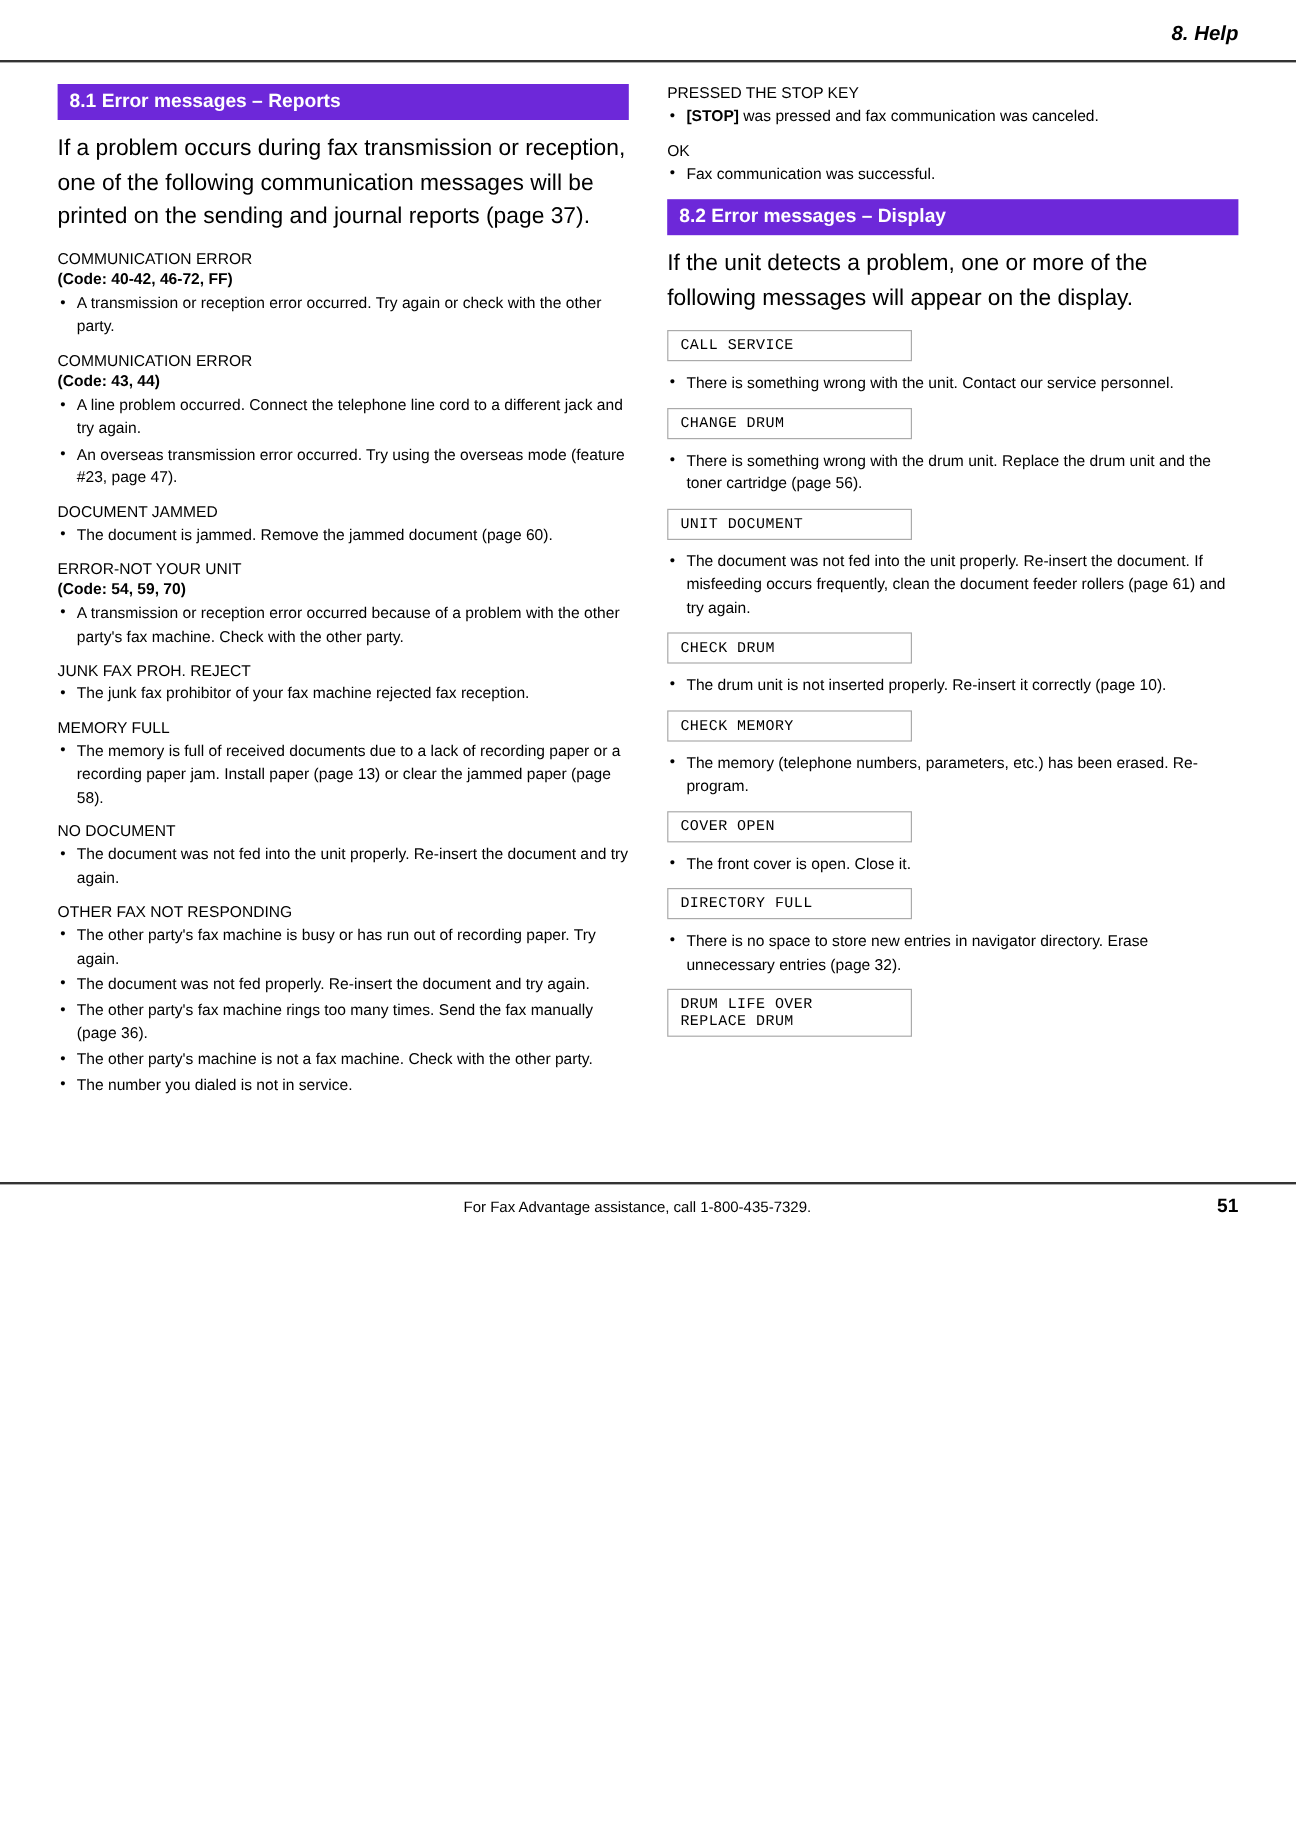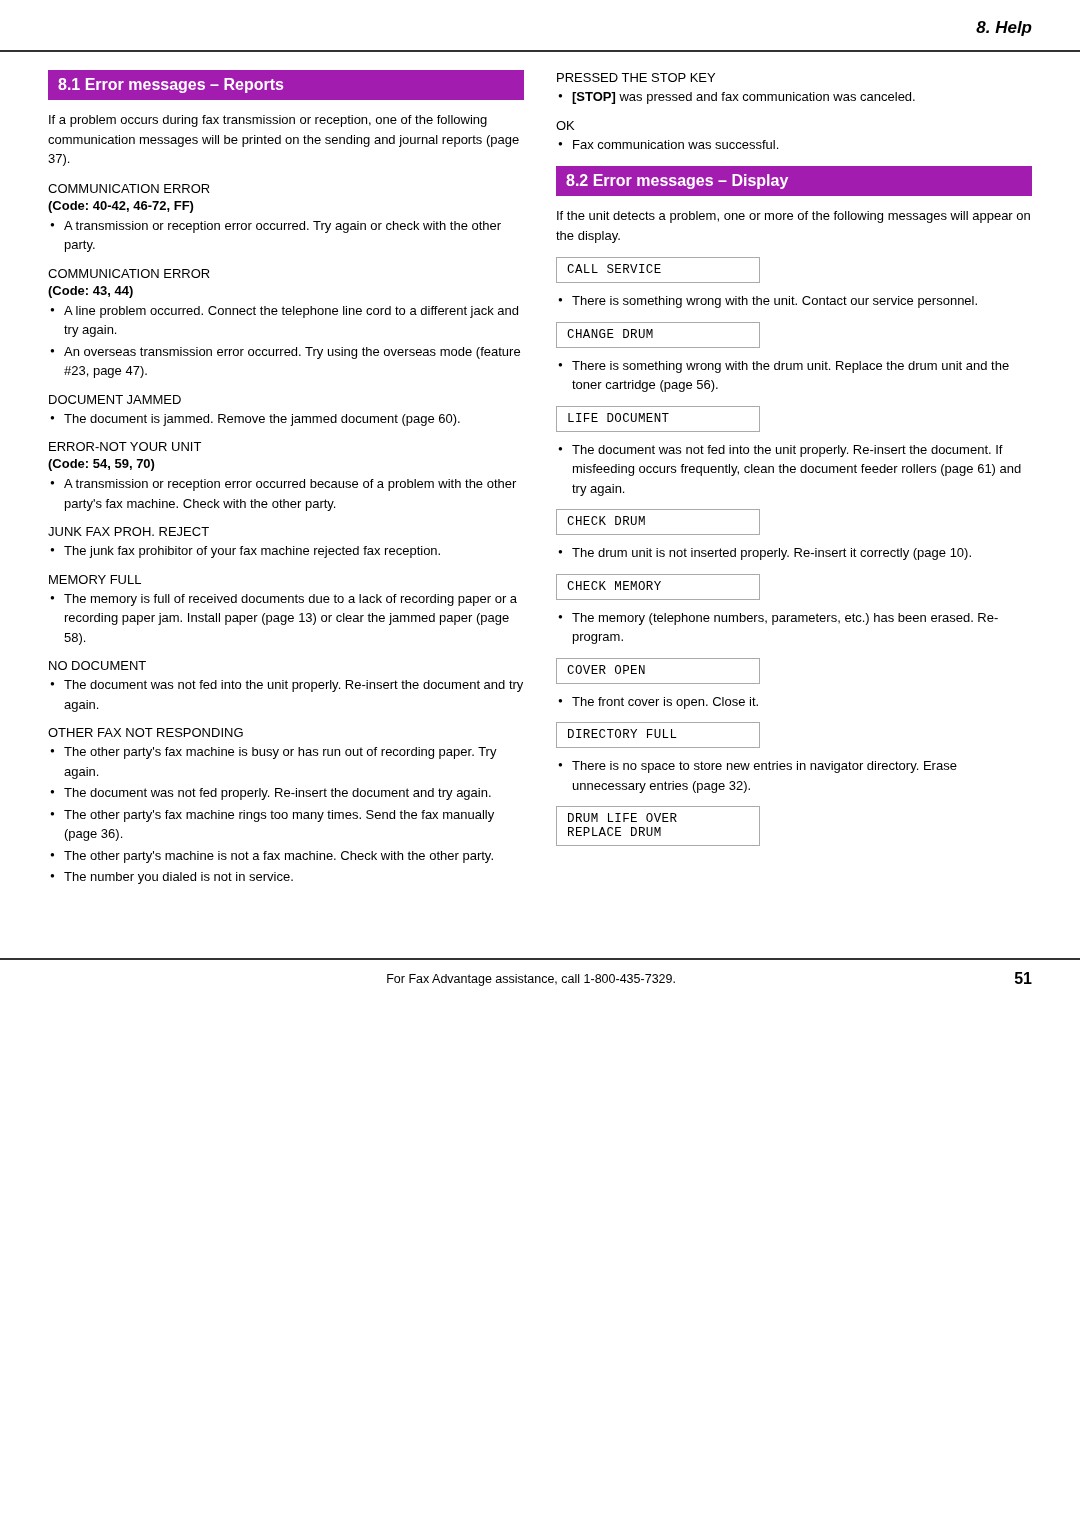--- a/index.html
+++ b/index.html
@@ -40,29 +40,29 @@
     .left-col {
       flex: 1;
       padding-top: 18px;
     }
     .right-col {
       flex: 1;
       padding-top: 18px;
     }
     
     .section-heading {
-      background: #a21caf;
+      background: #6d28d9;
       color: #fff;
       padding: 6px 10px;
       font-size: 16px;
       font-weight: bold;
       margin-bottom: 10px;
     }
     .section-intro {
-      font-size: 13px;
+      font-size: 19px;
       margin-bottom: 12px;
       line-height: 1.5;
     }
     
     .subsection {
       margin-bottom: 11px;
     }
     .subsection-title {
       font-size: 13px;
       font-weight: normal;
@@ -249,21 +249,21 @@
       </div>
 
       <div class="subsection">
         <div class="msg-box msg-box-wide">CHANGE DRUM</div>
         <ul class="bullet-list">
           <li>There is something wrong with the drum unit. Replace the drum unit and the toner cartridge (page 56).</li>
         </ul>
       </div>
 
       <div class="subsection">
-        <div class="msg-box msg-box-wide">LIFE DOCUMENT</div>
+        <div class="msg-box msg-box-wide">UNIT DOCUMENT</div>
         <ul class="bullet-list">
           <li>The document was not fed into the unit properly. Re-insert the document. If misfeeding occurs frequently, clean the document feeder rollers (page 61) and try again.</li>
         </ul>
       </div>
 
       <div class="subsection">
         <div class="msg-box msg-box-wide">CHECK DRUM</div>
         <ul class="bullet-list">
           <li>The drum unit is not inserted properly. Re-insert it correctly (page 10).</li>
         </ul>

